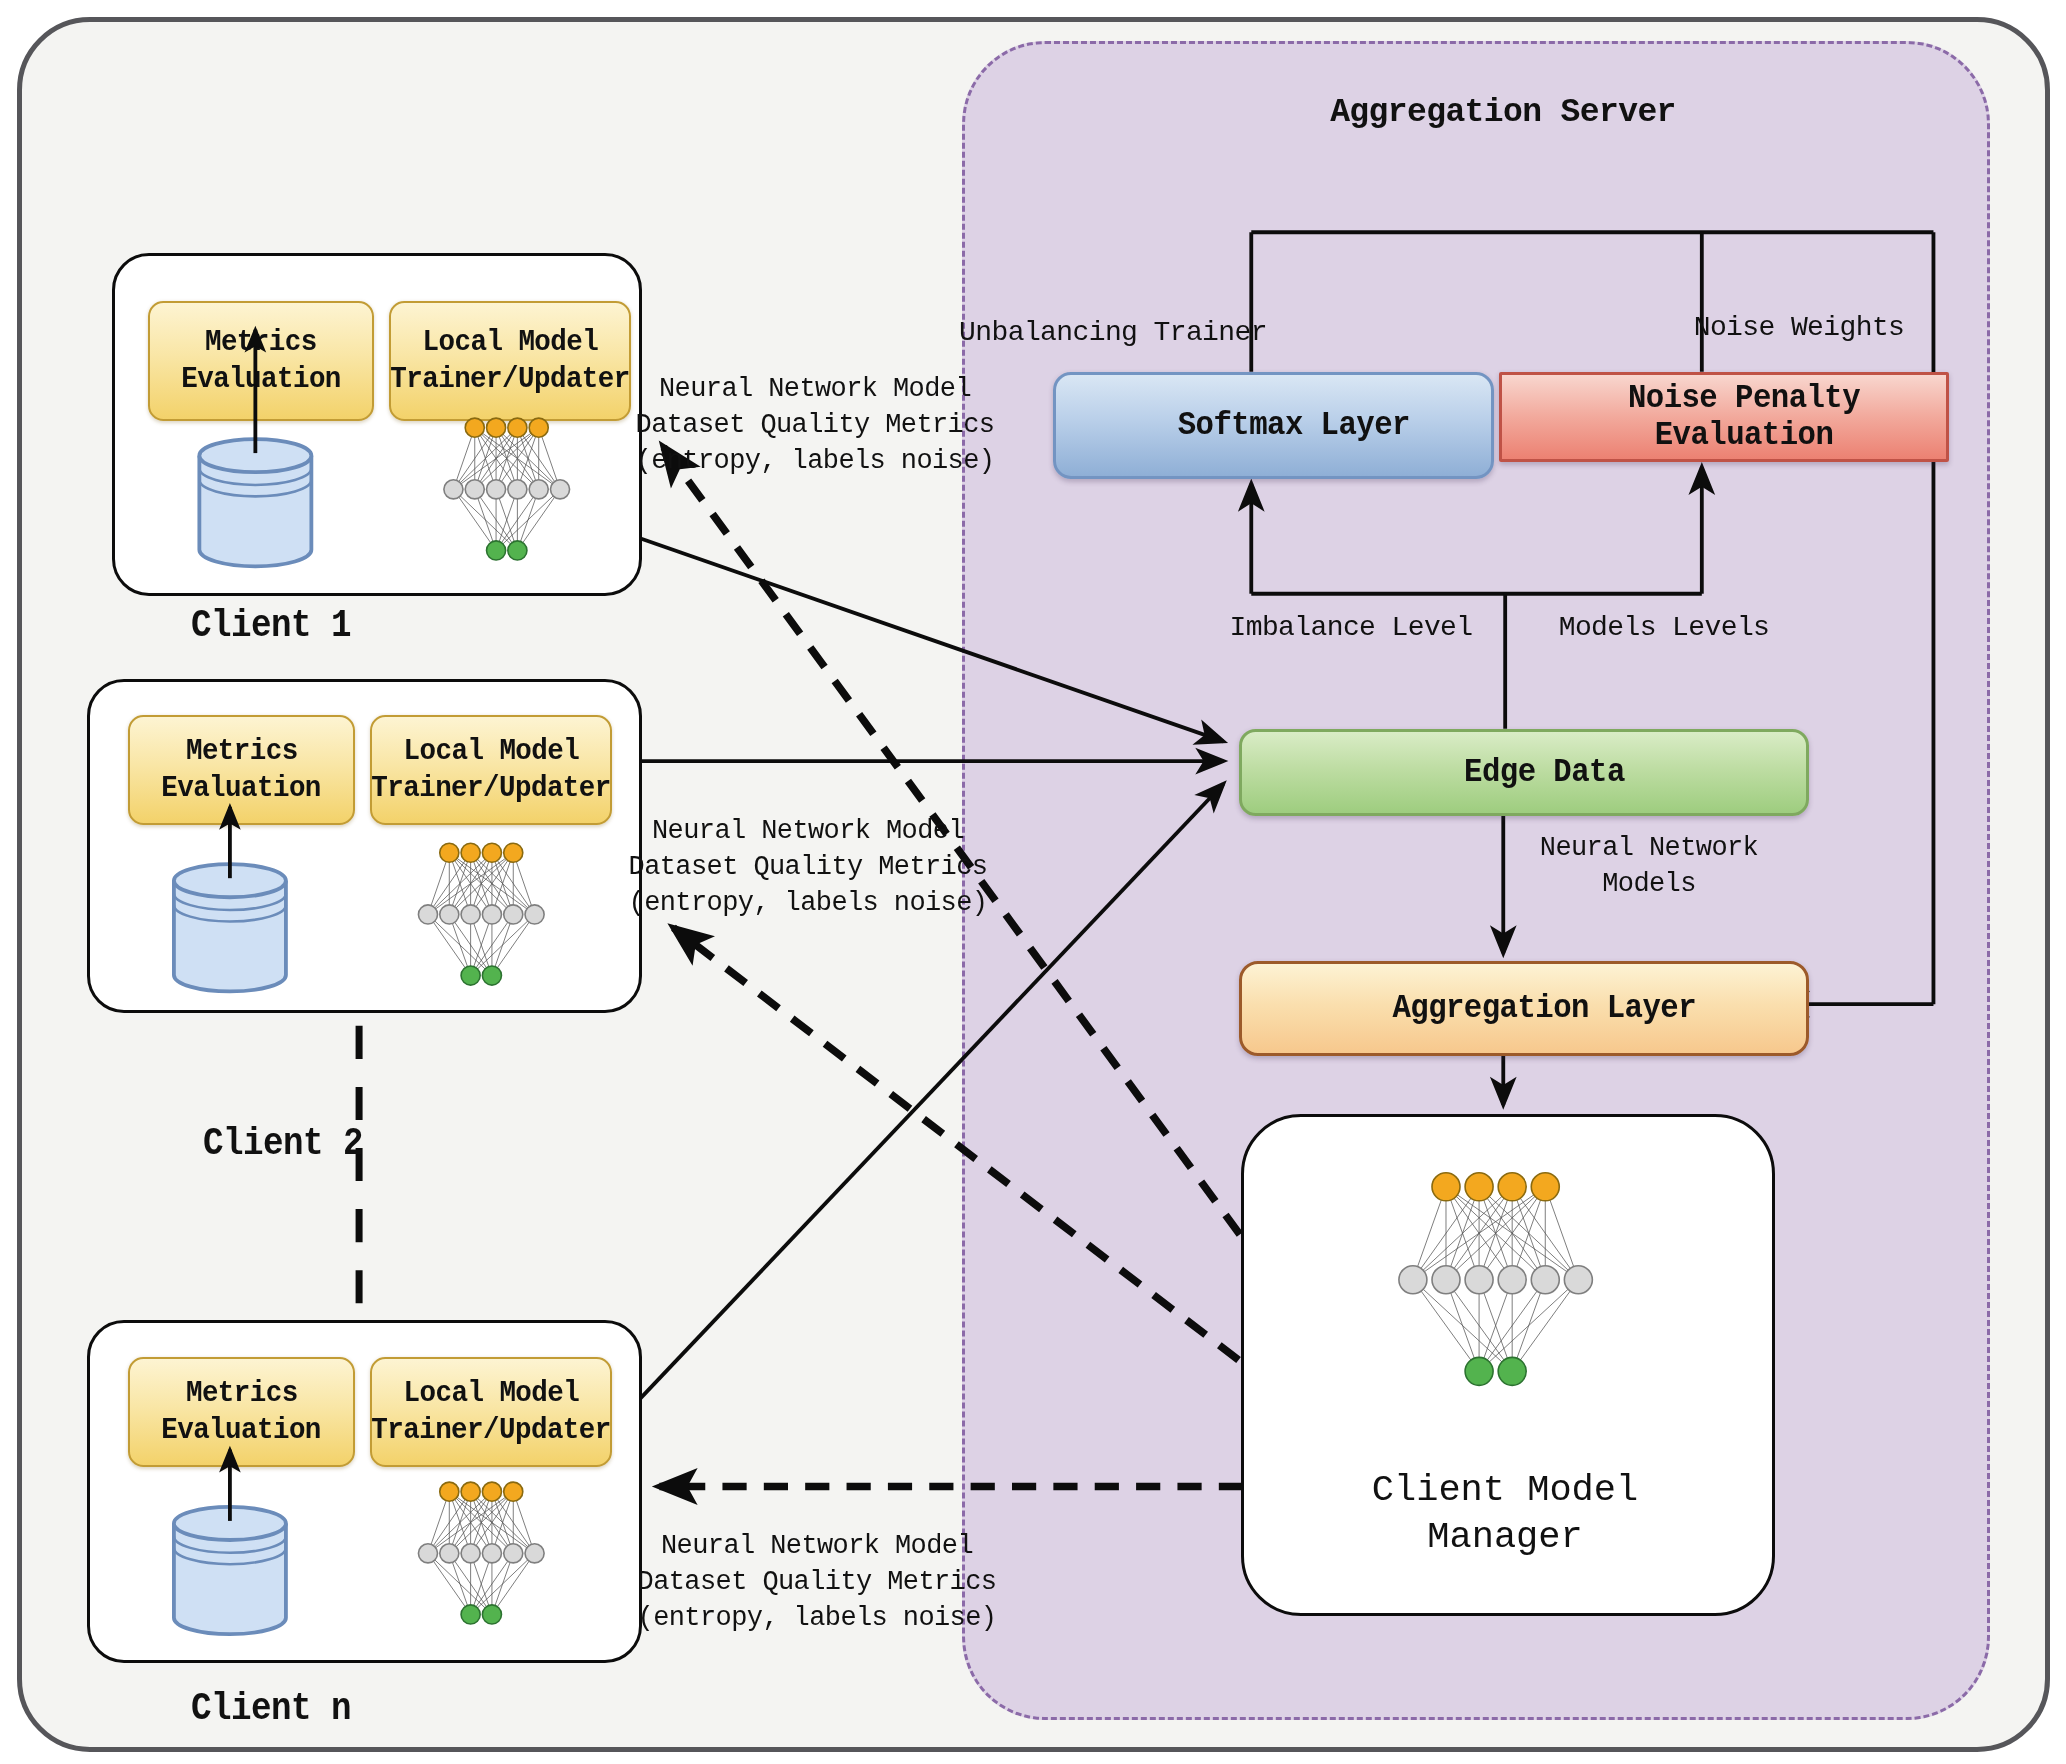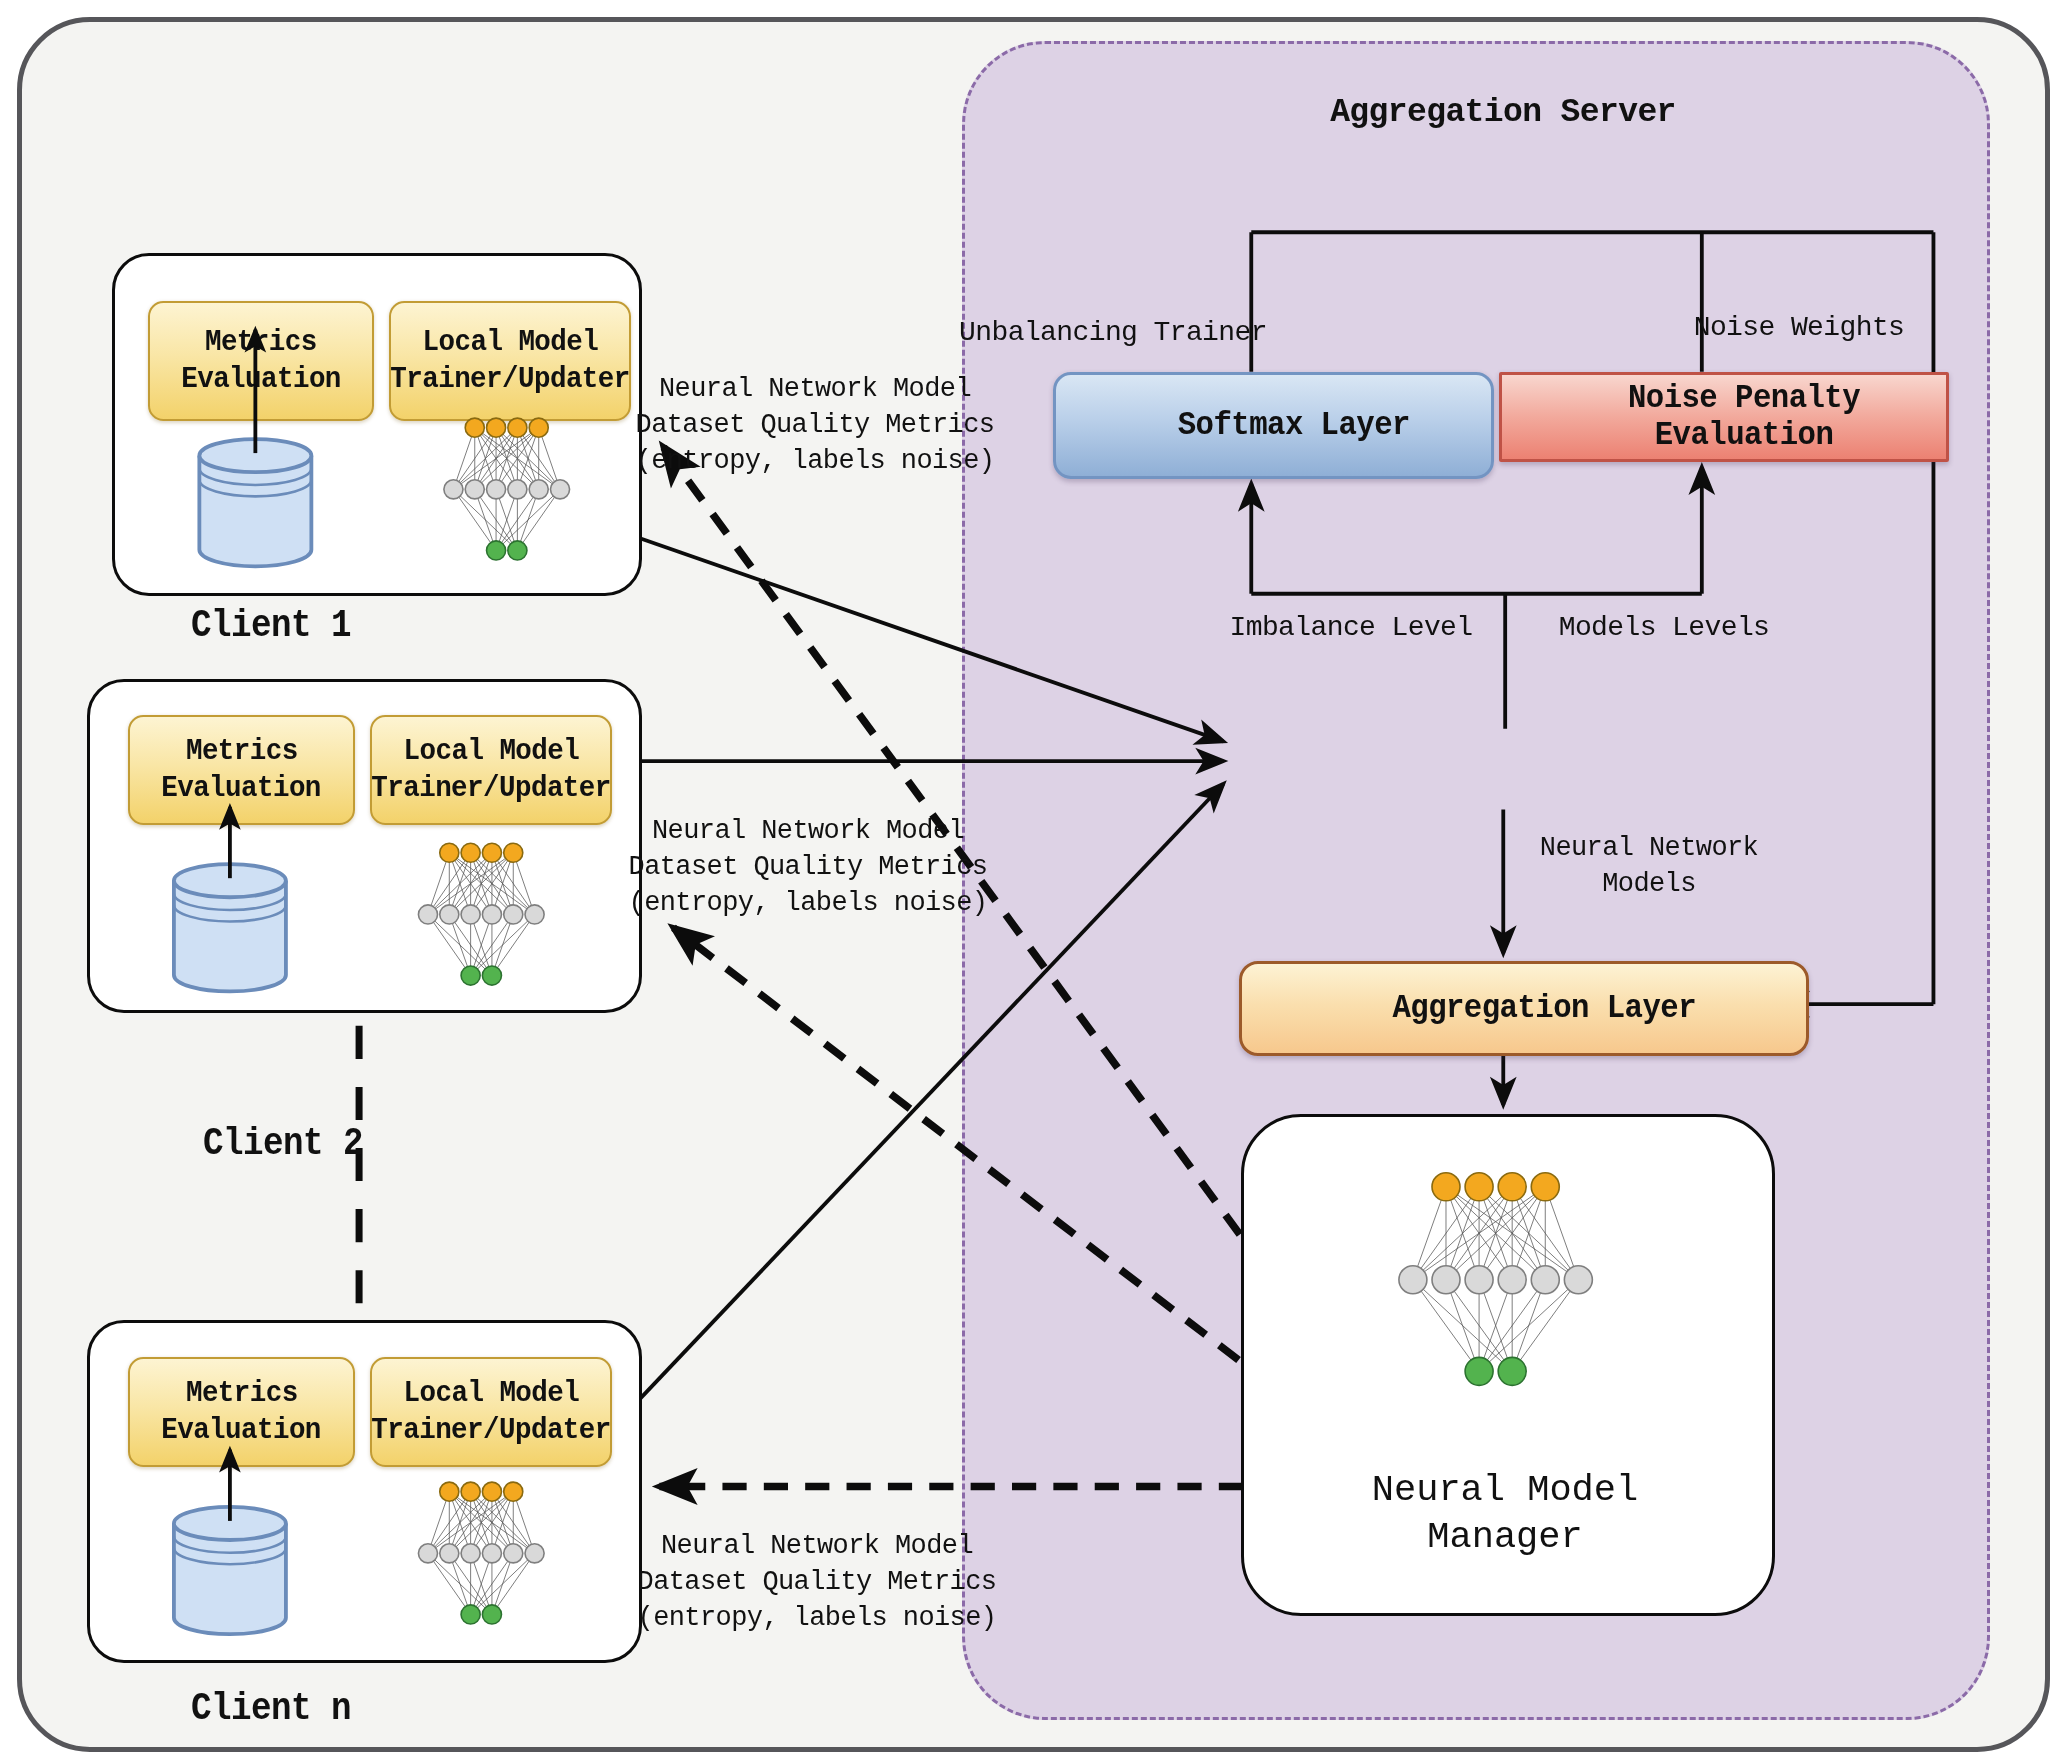--- a/index.html
+++ b/index.html
@@ -98,26 +98,29 @@
     </g>
     <path d="M564,1612 V2064" stroke="#0c0c0c" stroke-width="11" stroke-dasharray="52 44" fill="none"></path>
   </svg>
 
   <div id="softmax" class="abs bigbox">
     <span class="cond">Softmax Layer</span>
   </div>
   <div id="npe" class="abs bigbox">
     <span class="cond">Noise Penalty Evaluation</span>
   </div>
+  <div id="edgedata" class="abs bigbox">
+    <span class="cond">Edge Data</span>
+  </div>
   <div id="agglayer" class="abs bigbox">
     <span class="cond">Aggregation Layer</span>
   </div>
   <div id="gmm" class="abs"></div>
   <div id="gmm-label" class="abs center-lines">
-    <span>Neural Model</span>
+    <span>Client Model</span>
     <span>Manager</span>
   </div>
 
   <div class="abs client-box" style="left:112px;top:253px;width:524px;height:337px">
     <div class="abs mini" style="left:33px;top:45px;width:222px;height:116px">
       <span>Metrics</span>
       <span>Evaluation</span>
     </div>
     <div class="abs mini" style="left:274px;top:45px;width:238px;height:116px">
       <span>Local Model</span>

